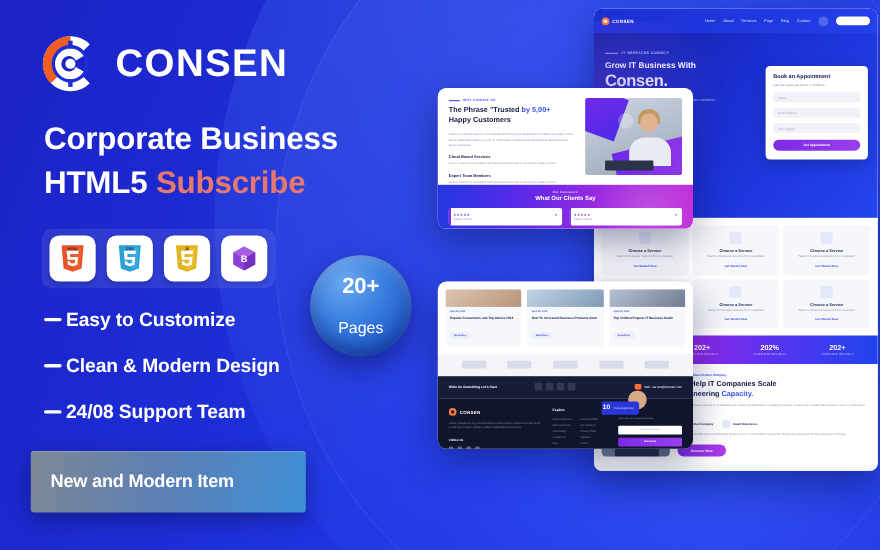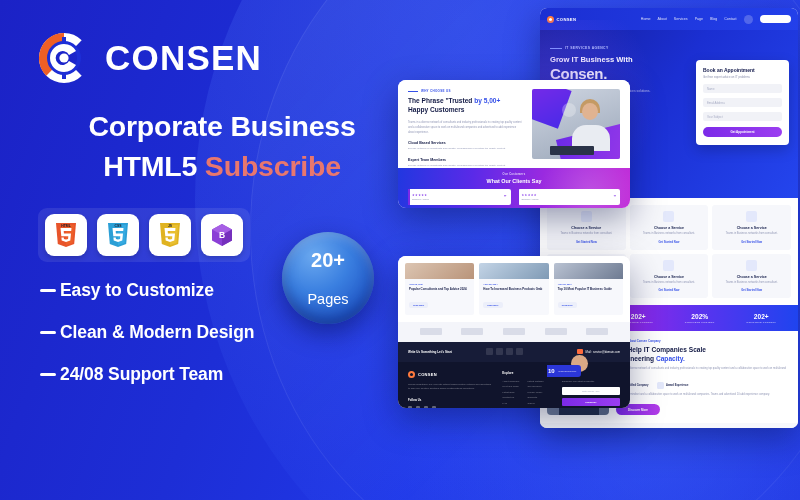--- a/index.html
+++ b/index.html
@@ -39,21 +39,21 @@
     background: radial-gradient(circle, rgba(70,110,255,.35), rgba(70,110,255,0) 70%);
   }
 
   
   .left { position: absolute; left: 0; top: 0; width: 400px; height: 500px; }
 
   .logo-row { position: absolute; left: 36px; top: 30px; display: flex; align-items: center; gap: 13px; }
   .logo-mark { width: 56px; height: 56px; position: relative; }
   .brand-name { color: #fff; font-size: 35px; font-weight: 700; letter-spacing: 1.2px; }
 
-  .headline { position: absolute; left: 52px; top: 108px; width: 340px; text-align: center; }
+  .headline { position: absolute; left: 40px; top: 108px; width: 340px; }
   .headline .l1 { color: #fff; font-size: 28.5px; font-weight: 600; letter-spacing: -0.2px; line-height: 1.28; }
   .headline .l2 { font-size: 28.5px; font-weight: 600; letter-spacing: -0.2px; line-height: 1.28; margin-top: 4px; }
   .headline .l2 .white { color: #ffffff; }
   .headline .l2 .accent { color: #e8776e; }
 
   .tech-strip {
     position: absolute; left: 38px; top: 208px;
     width: 212px; height: 54px;
     background: rgba(255,255,255,.09);
     border-radius: 9px;
@@ -353,20 +353,23 @@
       <div class="feature">
         <span class="dash"></span>
         <span class="ftxt">Clean &amp; Modern Design</span>
       </div>
       <div class="feature">
         <span class="dash"></span>
         <span class="ftxt">24/08 Support Team</span>
       </div>
     </div>
 
+    <div class="ribbon">
+      <span class="ribbon-text">New and Modern Item</span>
+    </div>
   </div>
 
   <div class="pages-badge">
     <span class="num">20+</span>
     <span class="lbl">Pages</span>
   </div>
 
   <div class="mocks">
 
     <div class="mock mock-hero">

